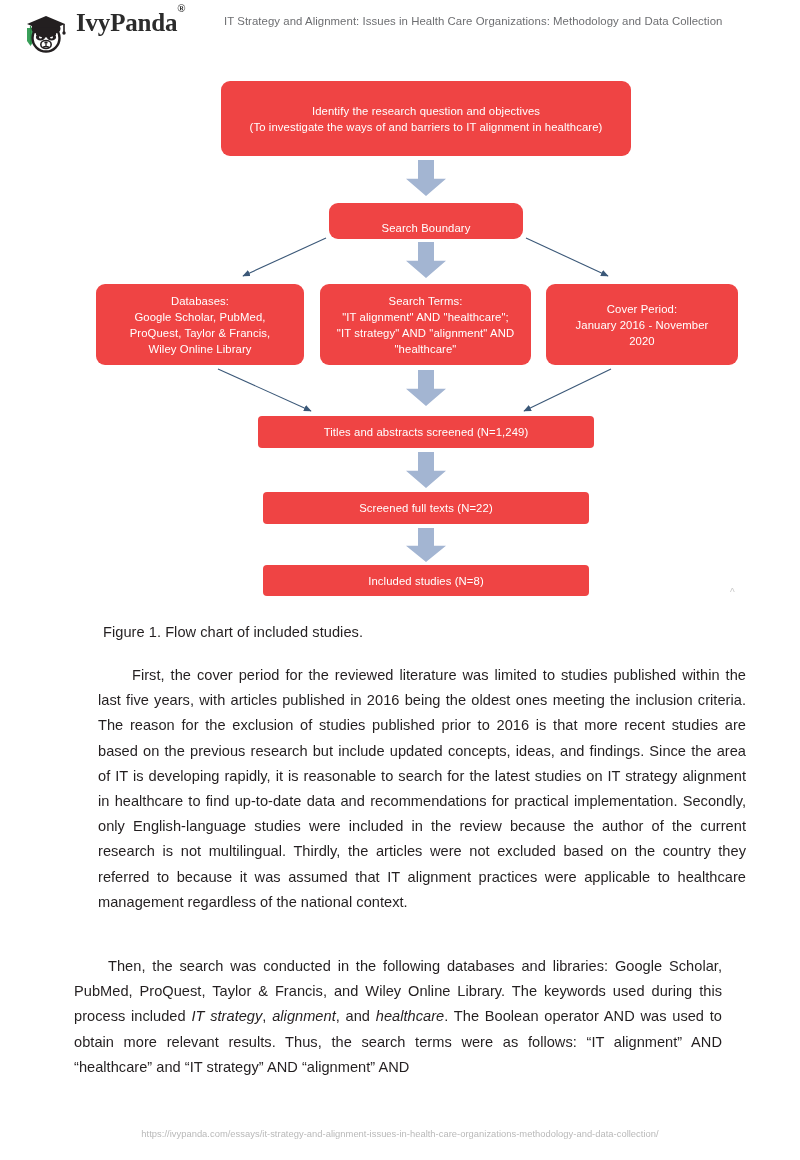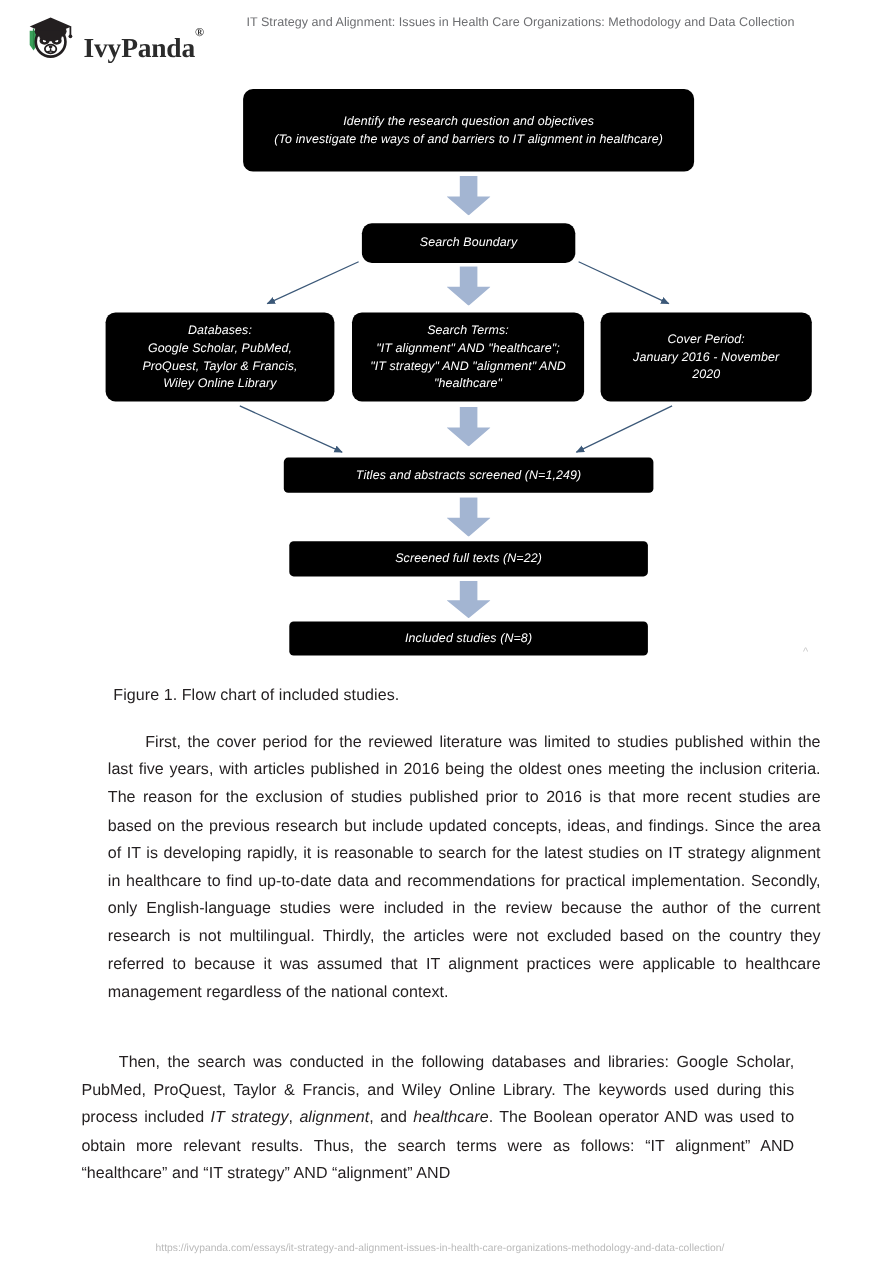--- a/index.html
+++ b/index.html
@@ -20,21 +20,21 @@
   .header {
     position: absolute;
     top: 0; left: 0;
     width: 800px;
     height: 62px;
   }
   .logo-wrap {
     position: absolute;
     left: 18px; top: 8px;
     display: flex;
-    align-items: flex-end;
+    align-items: flex-start;
     gap: 6px;
   }
   .logo-mark {
     width: 52px;
     height: 50px;
     position: relative;
   }
   .logo-text {
     font-family: "Liberation Serif", serif;
     font-size: 25px;
@@ -64,38 +64,37 @@
   .figure {
     position: absolute;
     left: 0; top: 62px;
     width: 800px;
     height: 545px;
   }
   .fig-svg { position:absolute; left:0; top:0; }
 
   .node {
     position: absolute;
-    background: #000000;
+    background: #ef4444;
     border-radius: 9px;
     color: #ffffff;
     display: flex;
     align-items: center;
     justify-content: center;
     text-align: center;
     line-height: 16px;
     letter-spacing: 0.1px;
     box-sizing: border-box;
     padding: 3px 8px;
     font-size: 11.3px;
-    font-style: italic;
   }
   .node.small-radius { border-radius: 4px; }
 
   #node-question { left: 221px; top: 19px;  width: 410px; height: 75px; }
-  #node-boundary { left: 329px; top: 141px; width: 194px; height: 36px; }
+  #node-boundary { left: 329px; top: 141px; width: 194px; height: 36px; align-items: flex-end; }
   #node-databases{ left: 96px;  top: 222px; width: 208px; height: 81px; }
   #node-terms    { left: 320px; top: 222px; width: 211px; height: 81px; }
   #node-cover    { left: 546px; top: 222px; width: 192px; height: 81px; }
   #node-titles   { left: 258px; top: 354px; width: 336px; height: 32px; }
   #node-fulltext { left: 263px; top: 430px; width: 326px; height: 32px; }
   #node-included { left: 263px; top: 503px; width: 326px; height: 31px; }
 
   .node .line { display: block; }
 
   

